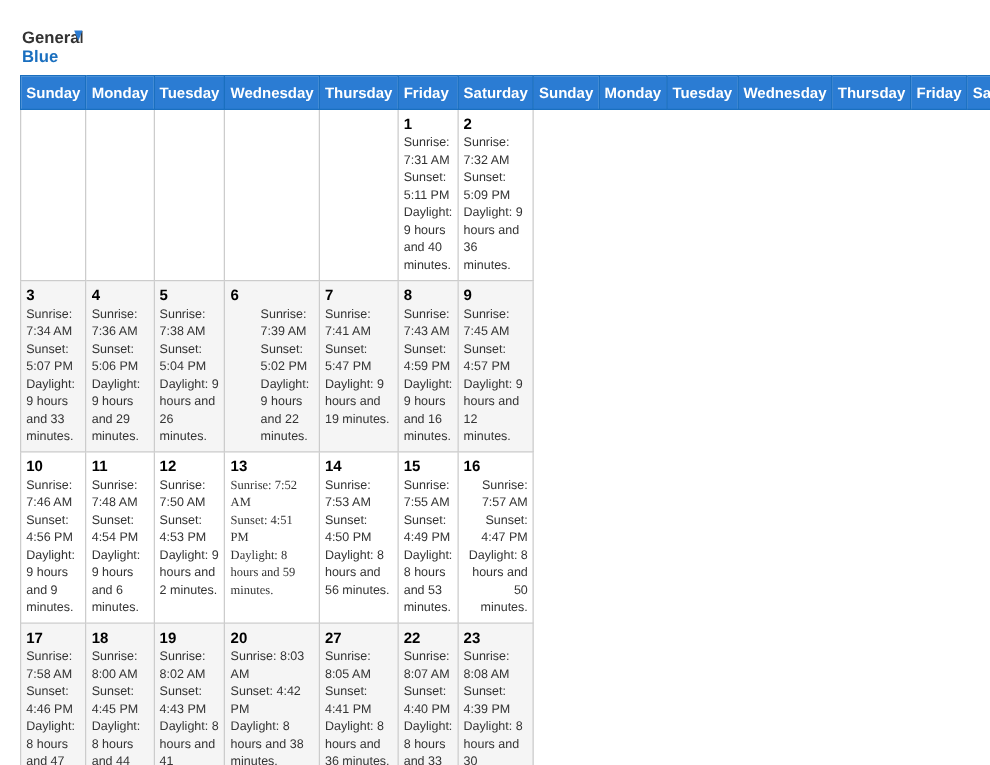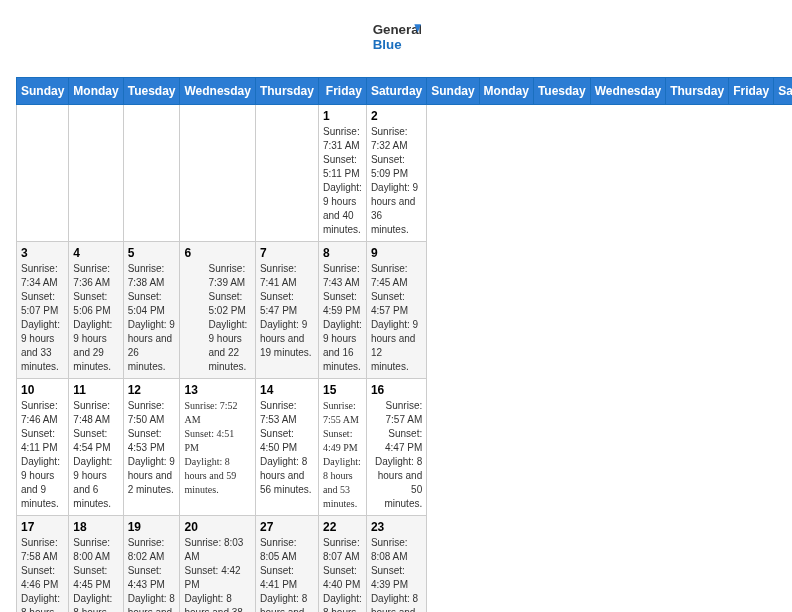--- a/index.html
+++ b/index.html
@@ -5,23 +5,23 @@
     * { box-sizing: border-box; margin: 0; padding: 0; }
     body {
       font-family: Arial, sans-serif;
       background: #fff;
       width: 792px;
       min-height: 612px;
       padding: 16px;
     }
     .header-area {
       display: flex;
-      justify-content: center;
+      justify-content: flex-start;
       align-items: flex-start;
-      margin-bottom: 21px;
+      margin-bottom: 4px;
     }
     .title-area {
       text-align: right;
     }
     .month-title {
       font-size: 32px;
       font-weight: bold;
       color: #333;
     }
     .location-title {
@@ -30,21 +30,21 @@
     }
     table {
       width: 100%;
       border-collapse: collapse;
       font-size: 11px;
     }
     thead tr th {
       background: #2b7cd3;
       color: #fff;
       padding: 6px 4px;
-      text-align: right;
+      text-align: left;
       font-size: 12px;
       font-weight: bold;
       border: 1px solid #1a6fbf;
     }
     tbody tr td {
       border: 1px solid #ccc;
       vertical-align: top;
       padding: 4px;
       height: 90px;
       width: calc(100% / 7);
@@ -170,21 +170,21 @@
           <div class="day-num">9</div>
           <div class="day-info" style="white-space: pre-line;">Sunrise: 7:45 AM
 Sunset: 4:57 PM
 Daylight: 9 hours and 12 minutes.</div>
         </td>
       </tr>
       <tr>
         <td>
           <div class="day-num">10</div>
           <div class="day-info" style="white-space: pre-line;">Sunrise: 7:46 AM
-Sunset: 4:11 PM
+Sunset: 4:56 PM
 Daylight: 9 hours and 9 minutes.</div>
         </td>
         <td>
           <div class="day-num">11</div>
           <div class="day-info" style="white-space: pre-line;">Sunrise: 7:48 AM
 Sunset: 4:54 PM
 Daylight: 9 hours and 6 minutes.</div>
         </td>
         <td>
           <div class="day-num">12</div>
@@ -199,21 +199,21 @@
 Daylight: 8 hours and 59 minutes.</div>
         </td>
         <td>
           <div class="day-num">14</div>
           <div class="day-info" style="white-space: pre-line;">Sunrise: 7:53 AM
 Sunset: 4:50 PM
 Daylight: 8 hours and 56 minutes.</div>
         </td>
         <td>
           <div class="day-num">15</div>
-          <div class="day-info" style="white-space: pre-line; font-family: Liberation Serif, serif;">Sunrise: 7:55 AM
+          <div class="day-info" style="white-space: pre-line;">Sunrise: 7:55 AM
 Sunset: 4:49 PM
 Daylight: 8 hours and 53 minutes.</div>
         </td>
         <td>
           <div class="day-num">16</div>
           <div class="day-info" style="white-space: pre-line; text-align: right;">Sunrise: 7:57 AM
 Sunset: 4:47 PM
 Daylight: 8 hours and 50 minutes.</div>
         </td>
       </tr>

